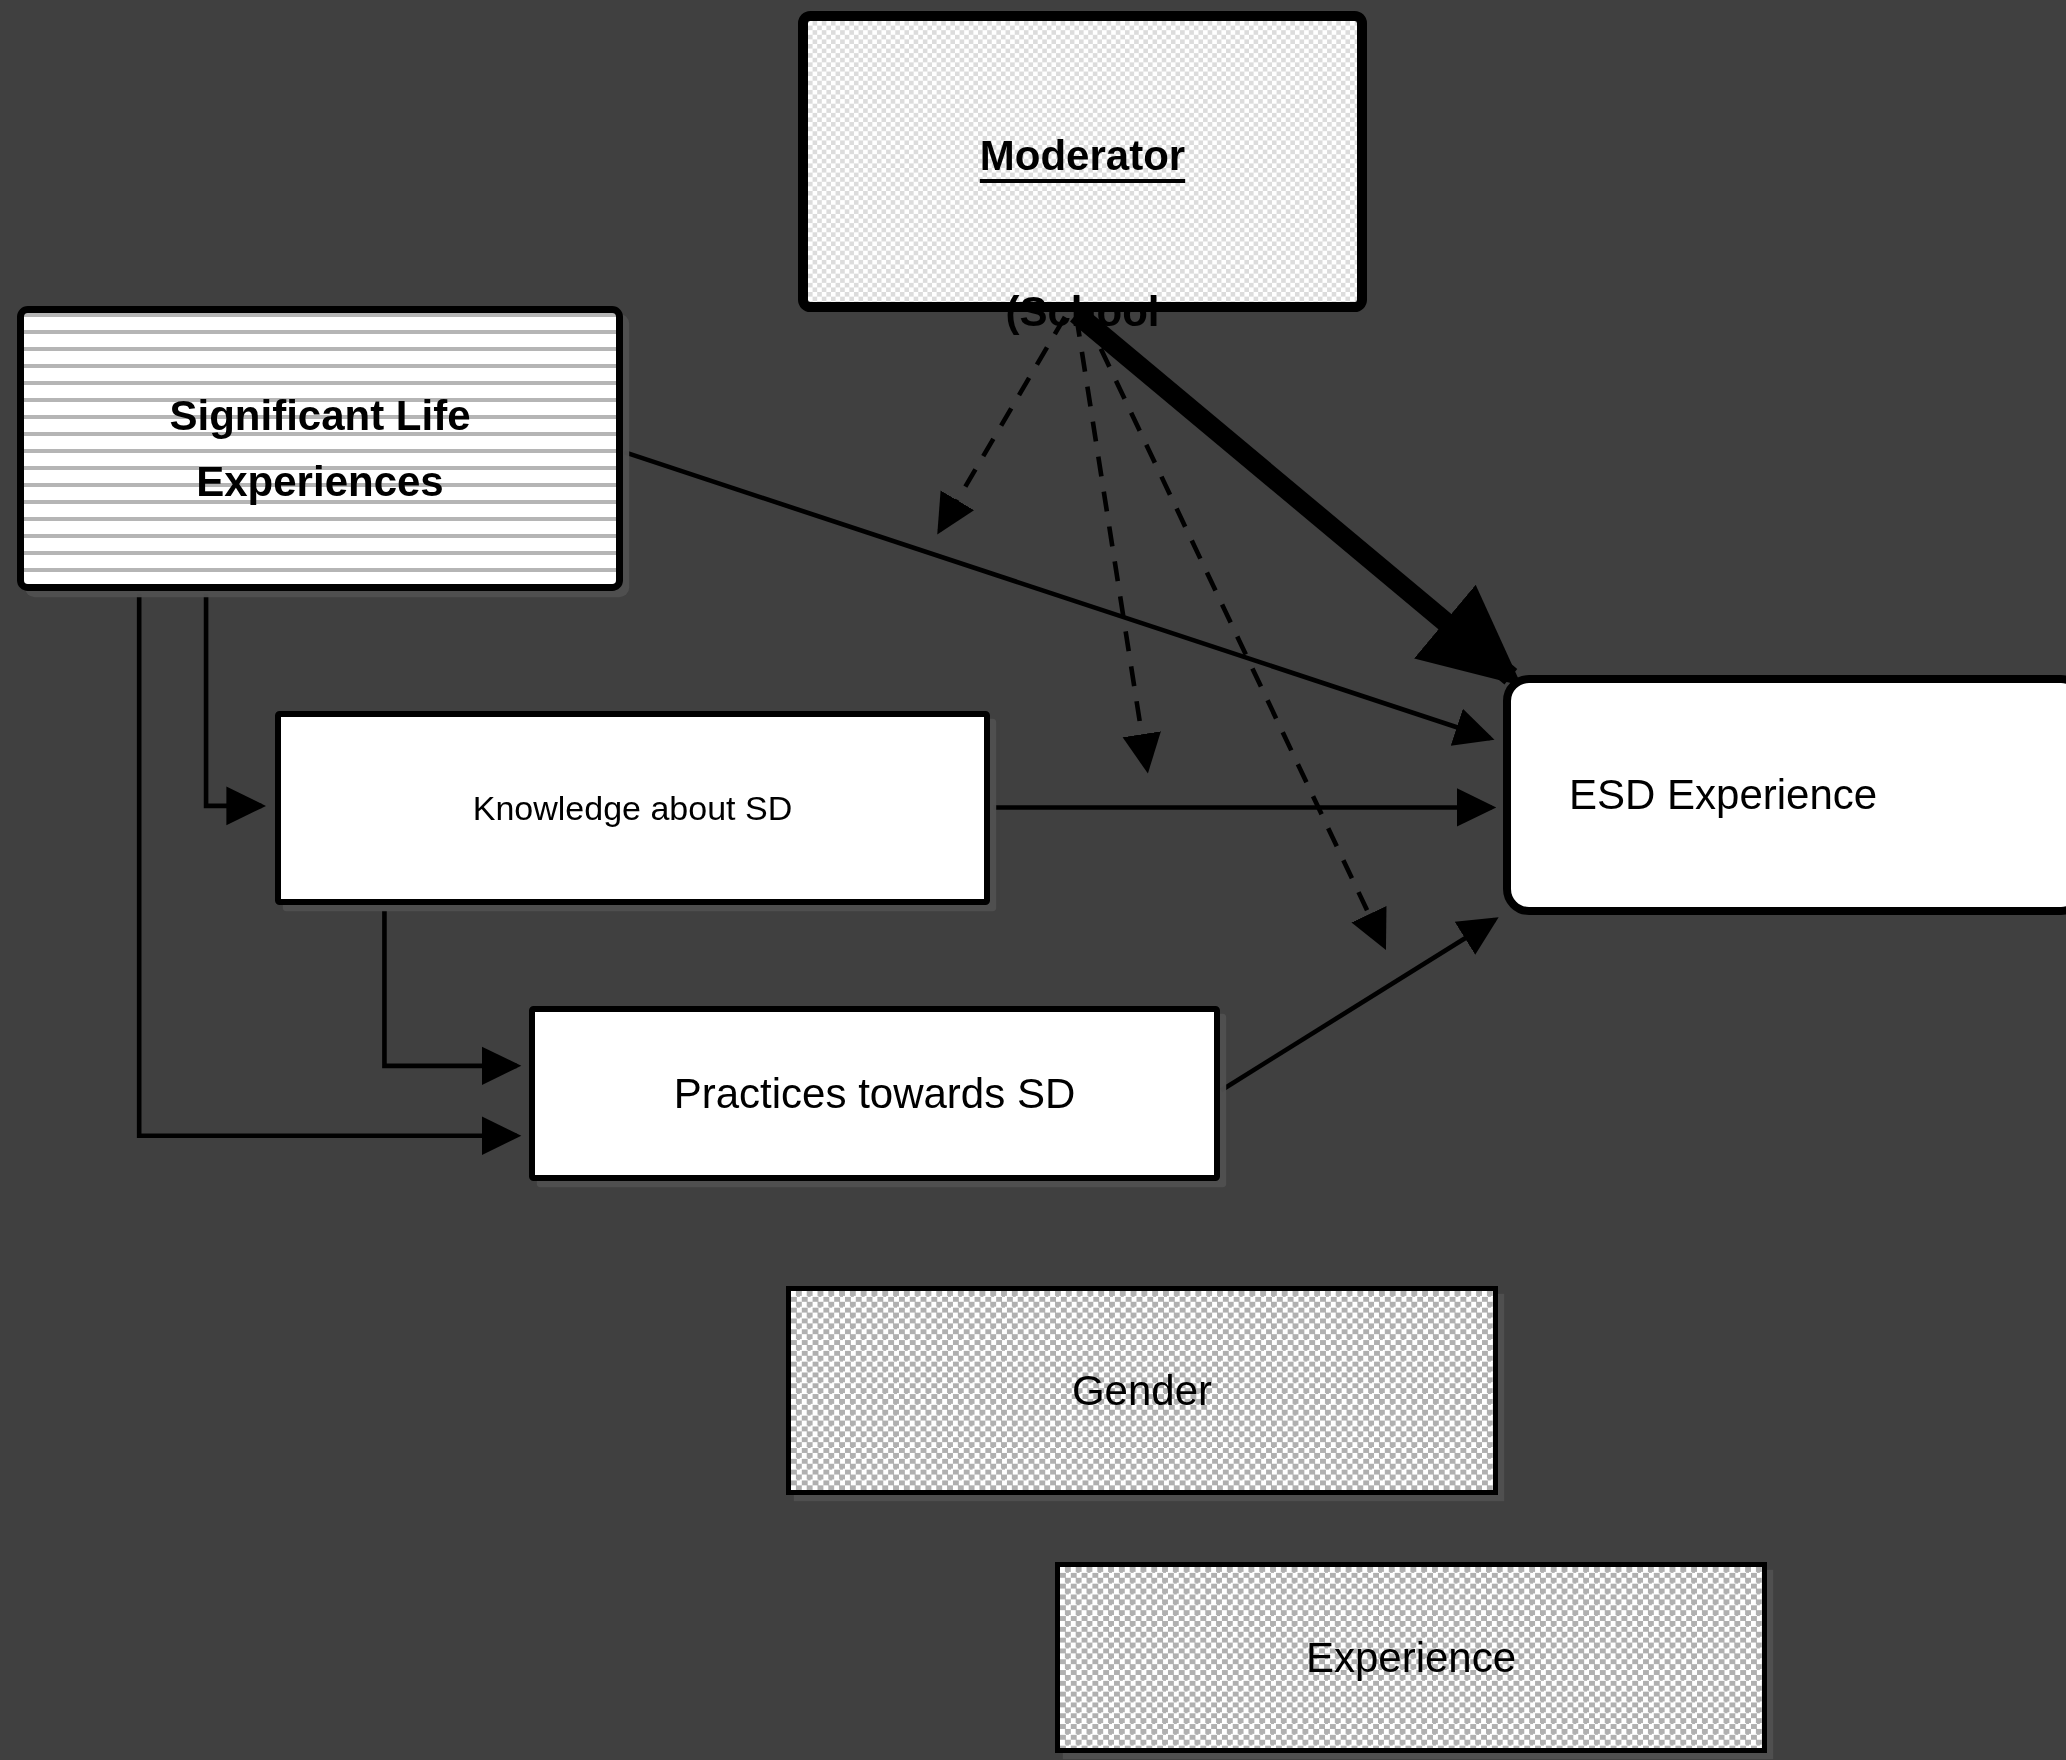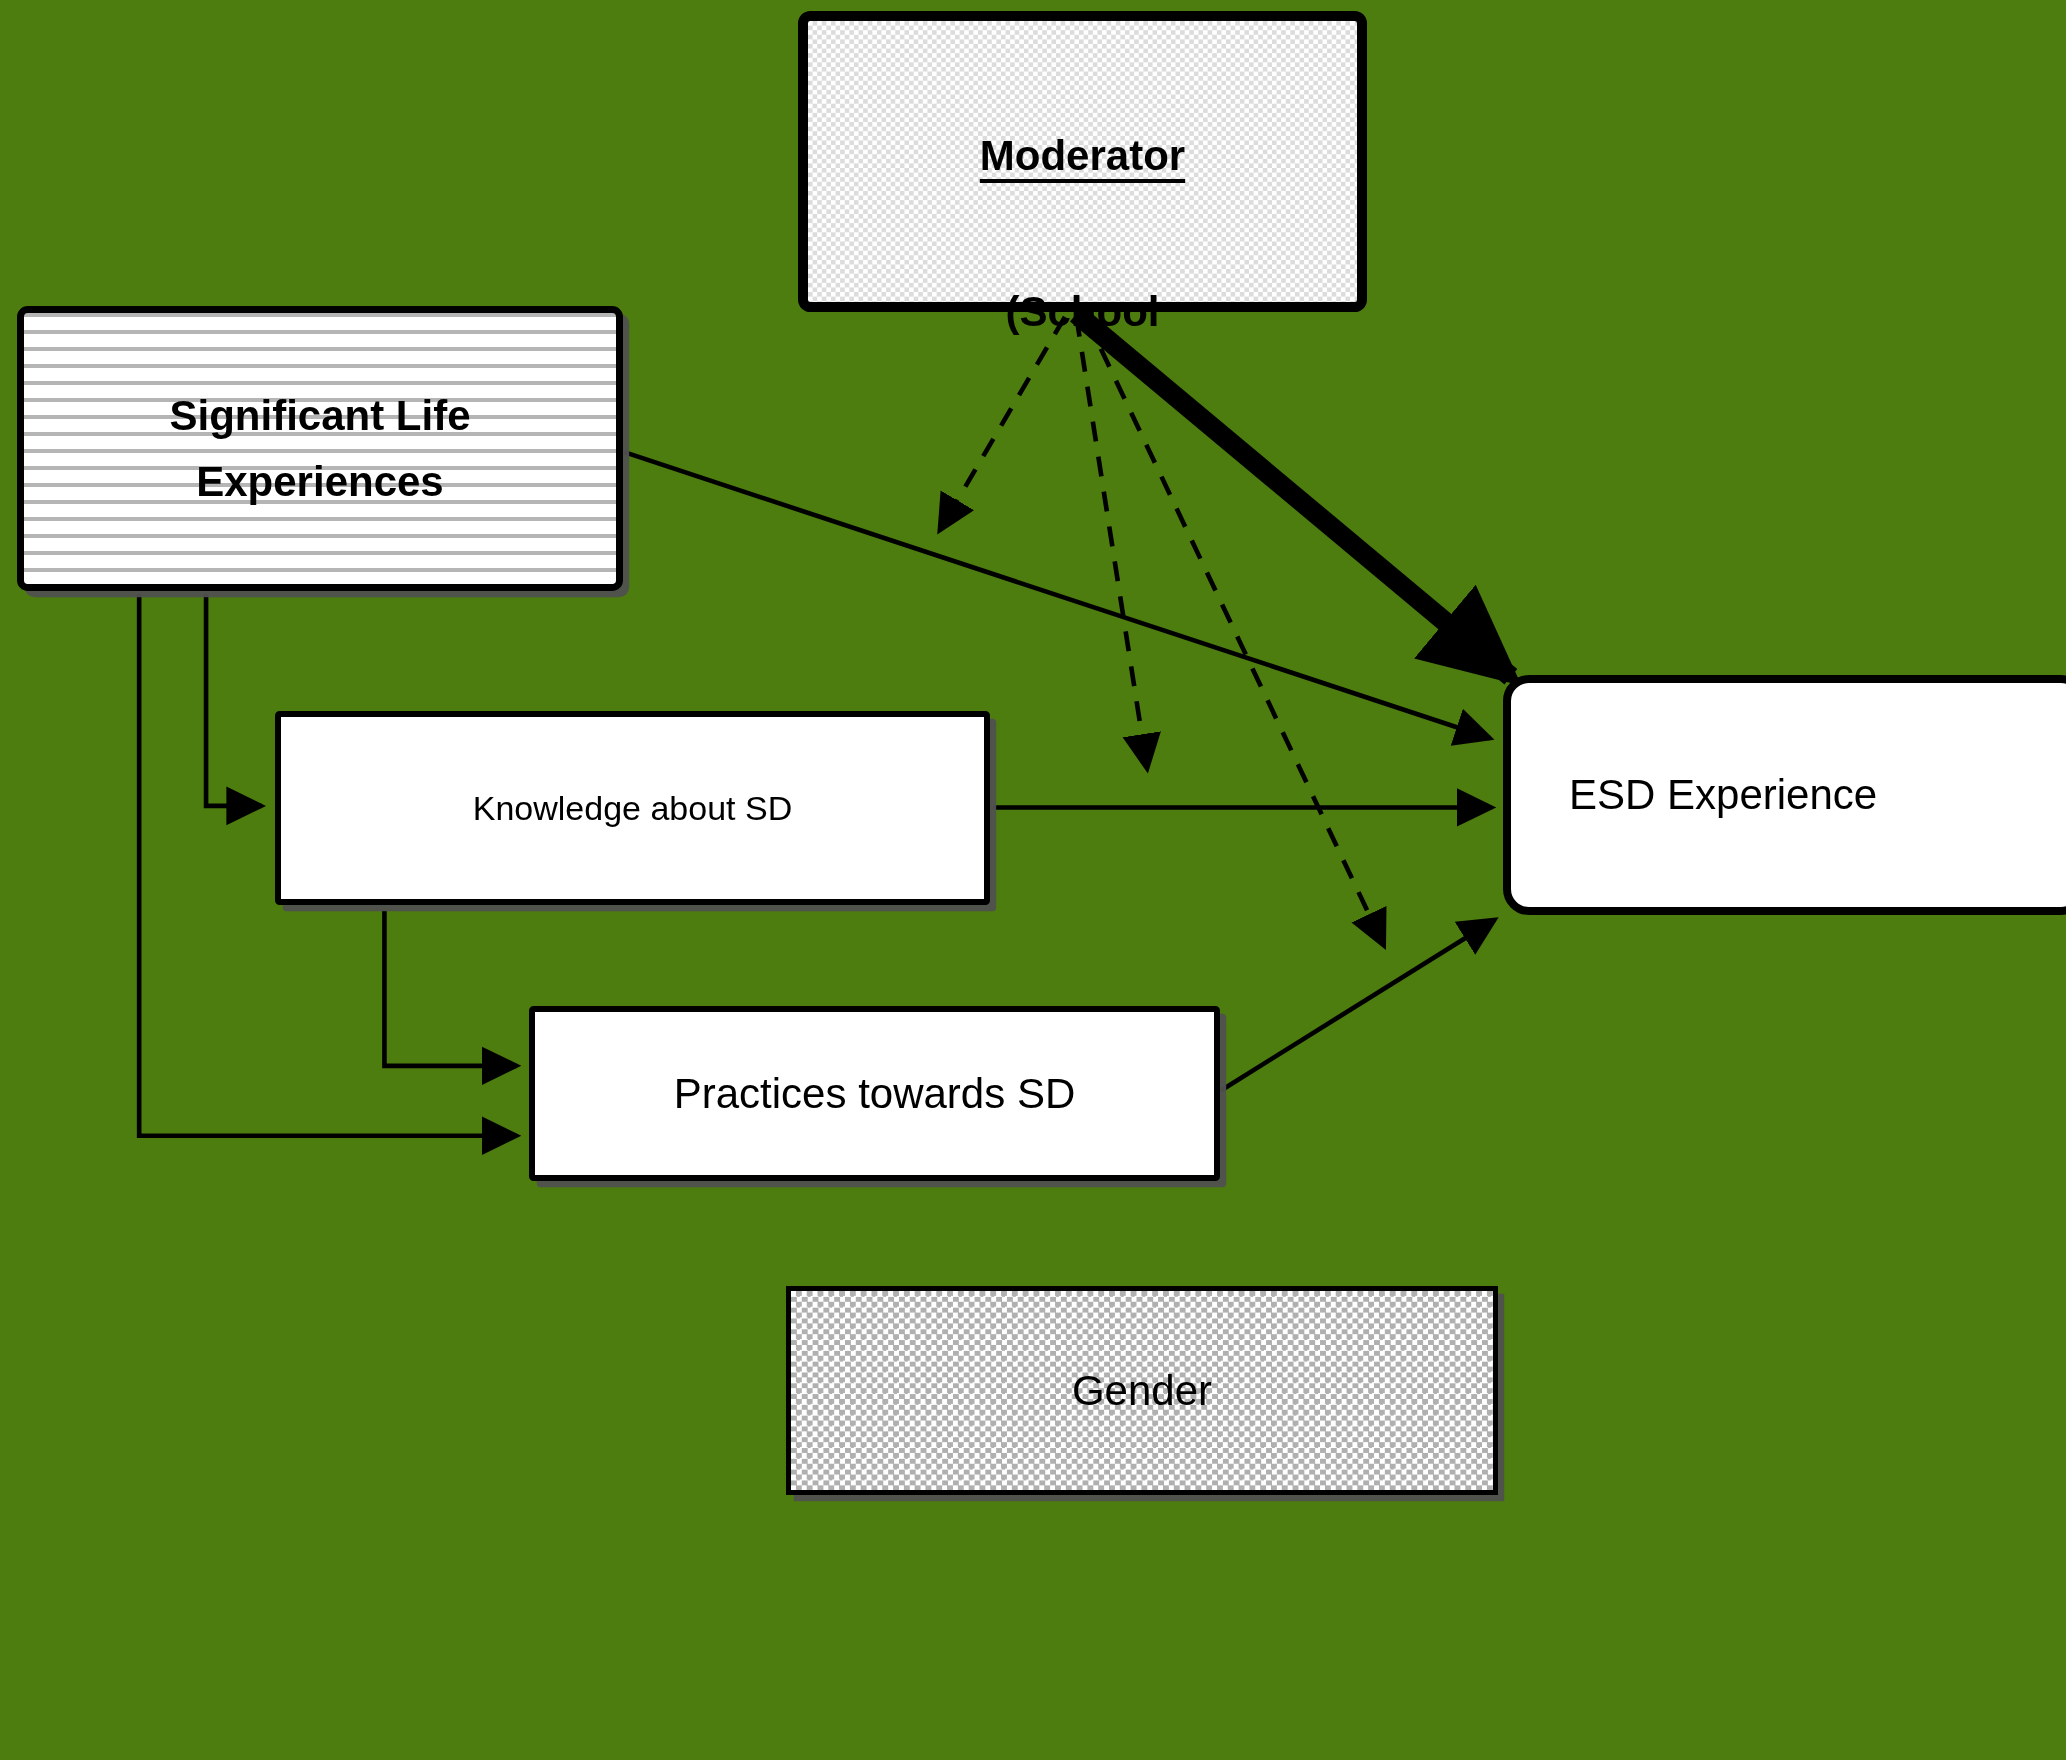--- a/index.html
+++ b/index.html
@@ -7,21 +7,21 @@
     padding: 0;
     background: #ffffff;
   }
   body {
     font-family: "Liberation Sans", sans-serif;
   }
   #stage {
     position: relative;
     width: 2066px;
     height: 1761px;
-    background: #4d7c0f;
+    background: #404040;
     overflow: hidden;
   }
   #edges {
     position: absolute;
     left: 0; top: 0;
     width: 2066px;
     height: 1761px;
     z-index: 1;
     pointer-events: none;
   }
@@ -180,15 +180,18 @@
   </div>
 
   <div class="node" id="node-esd">
     <div class="lbl">ESD Experience</div>
   </div>
 
   <div class="node" id="node-gender">
     <div class="lbl">Gender</div>
   </div>
 
+  <div class="node" id="node-experience">
+    <div class="lbl">Experience</div>
+  </div>
 
 </div>
 
 
 </body></html>

